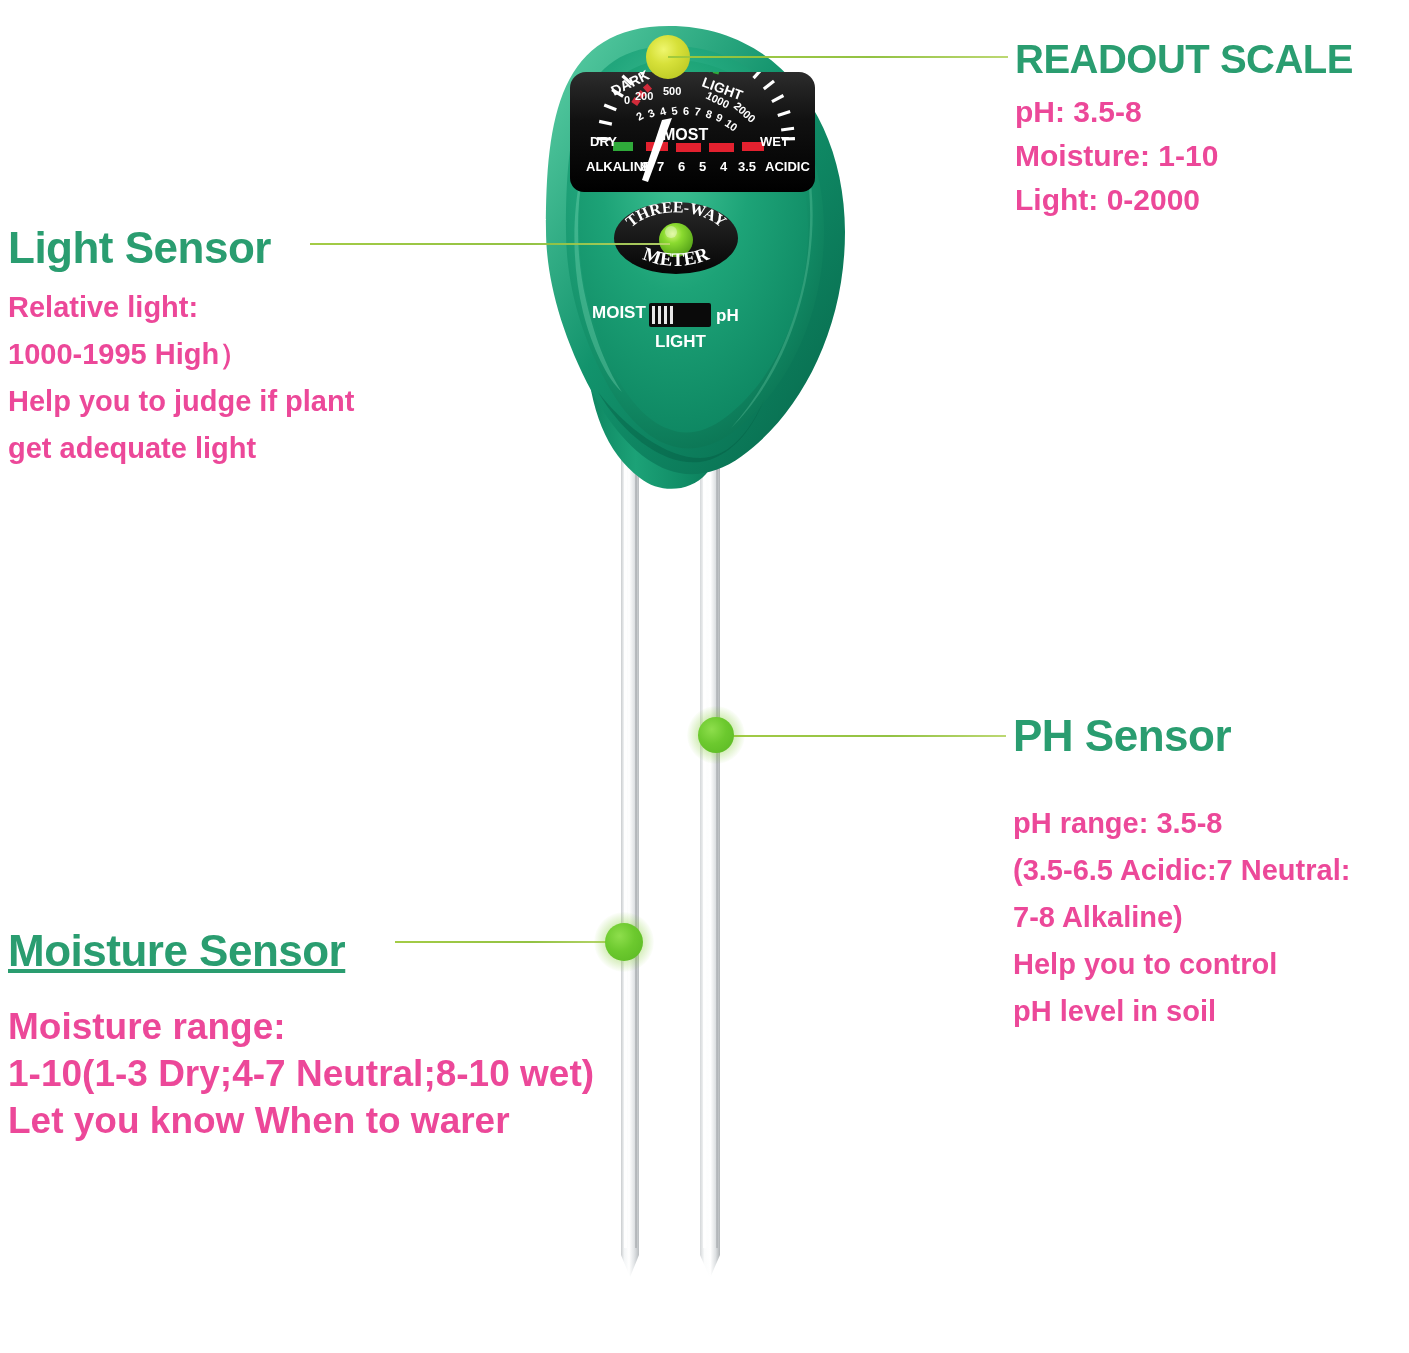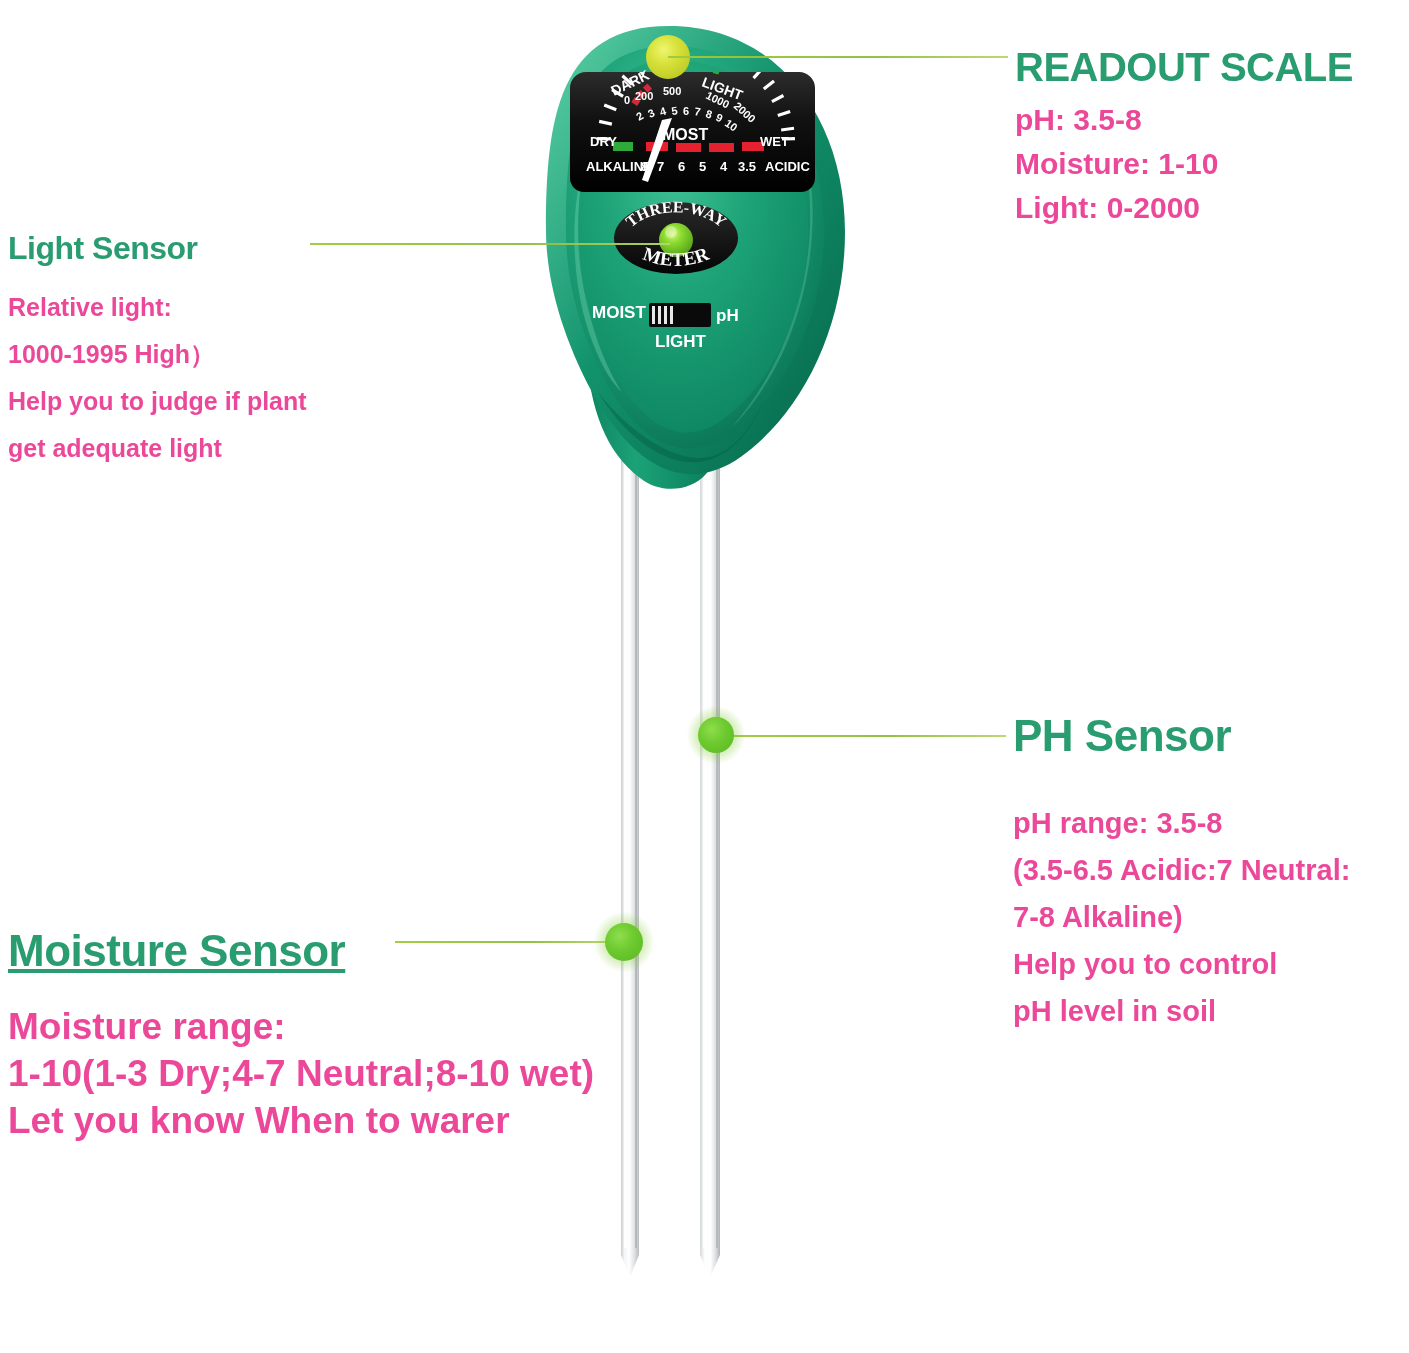--- a/index.html
+++ b/index.html
@@ -24,30 +24,30 @@
     letter-spacing: -0.5px;
     white-space: nowrap;
   }
   .callout-body p {
     color: #ec4899;
     font-weight: bold;
     white-space: nowrap;
   }
 
   
-  #readout-block { position: absolute; left: 1015px; top: 36px; margin-top: 8px; }
+  #readout-block { position: absolute; left: 1015px; top: 36px; }
   #readout-block .callout-heading { font-size: 40px; line-height: 46px; }
   #readout-block .callout-body { margin-top: 8px; }
   #readout-block .callout-body p { font-size: 30px; line-height: 44px; }
 
   
   #light-block { position: absolute; left: 8px; top: 222px; }
-  #light-block .callout-heading { font-size: 32px; line-height: 52px; }
+  #light-block .callout-heading { font-size: 44px; line-height: 52px; }
   #light-block .callout-body { margin-top: 10px; }
-  #light-block .callout-body p { font-size: 25px; line-height: 47px; }
+  #light-block .callout-body p { font-size: 29px; line-height: 47px; }
 
   
   #ph-block { position: absolute; left: 1013px; top: 710px; }
   #ph-block .callout-heading { font-size: 44px; line-height: 52px; }
   #ph-block .callout-body { margin-top: 38px; }
   #ph-block .callout-body p { font-size: 29px; line-height: 47px; }
 
   
   #moisture-block { position: absolute; left: 8px; top: 925px; }
   #moisture-block .callout-heading { font-size: 44px; line-height: 52px; text-decoration: underline; }

